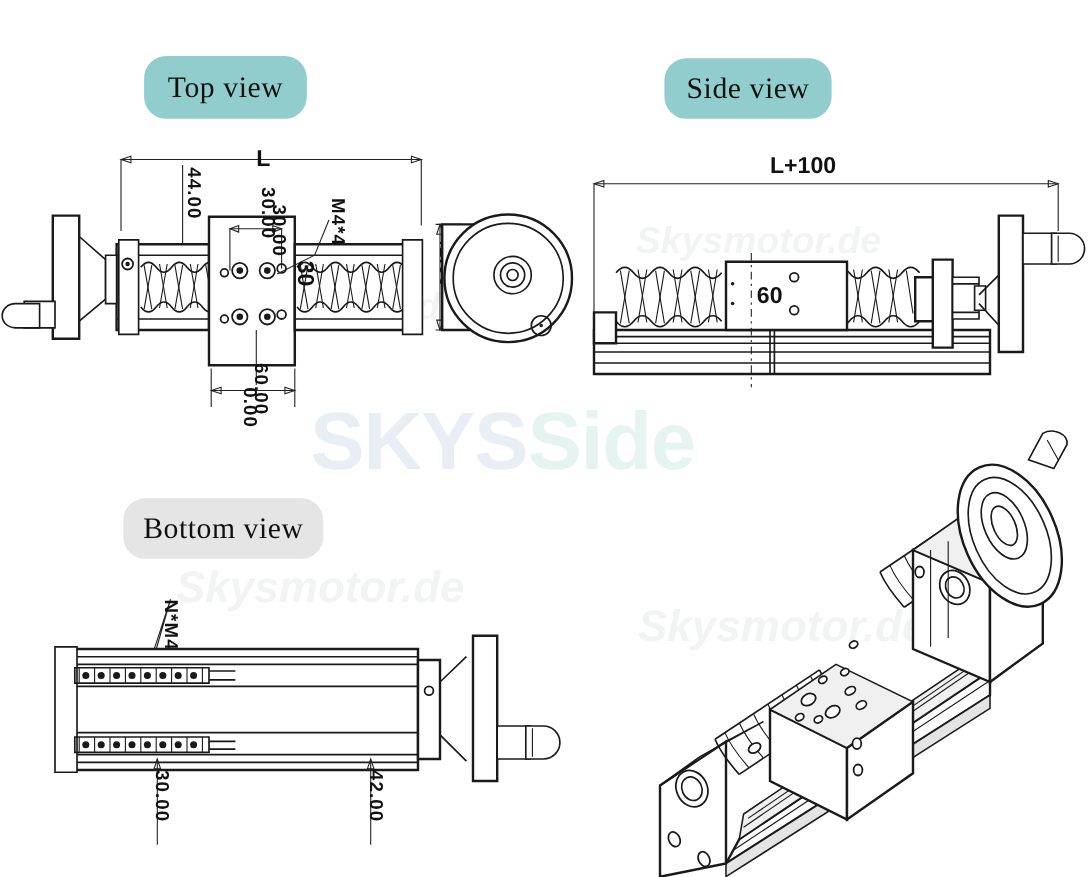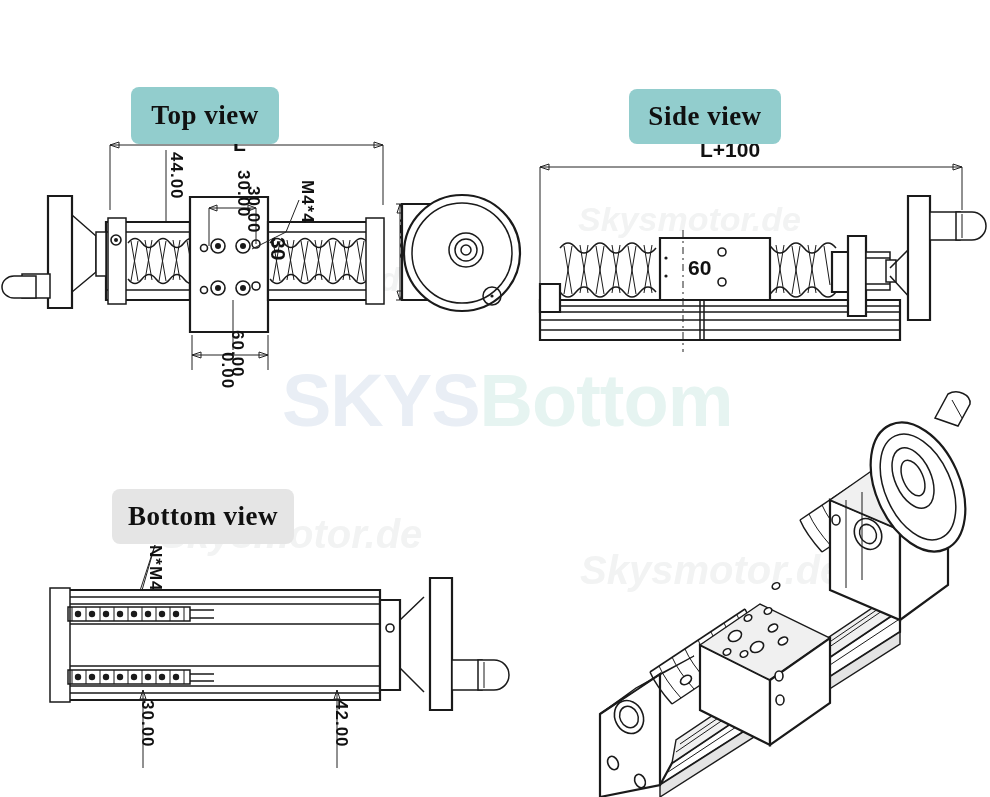--- a/index.html
+++ b/index.html
@@ -2,24 +2,24 @@
 <html><head>
 <meta charset="utf-8">
 <style>
   html,body{margin:0;padding:0;background:#ffffff;}
   body{width:990px;height:797px;position:relative;overflow:hidden;
        font-family:"Liberation Sans",sans-serif;}
   .stage{position:absolute;inset:0;}
 
   
   .badge{position:absolute;display:flex;align-items:center;justify-content:center;
-         border-radius:8px;color:#101010;font-family:"Liberation Serif",serif;
-         font-weight:700;letter-spacing:.5px;margin-top:36px;}
+         border-radius:20px;color:#101010;font-family:"Liberation Serif",serif;
+         font-weight:400;letter-spacing:.5px;}
   #badge-top    {left:131px;top:51px;width:148px;height:57px;font-size:27px;}
-  #badge-side   {left:629px;top:53px;width:152px;height:55px;font-size:27px;}
+  #badge-side   {left:604px;top:53px;width:152px;height:55px;font-size:27px;}
   #badge-bottom {left:112px;top:453px;width:182px;height:55px;font-size:27px;}
 
   
   .wm-main{position:absolute;left:282px;top:358px;font-size:74px;font-weight:700;
            letter-spacing:-1px;user-select:none;white-space:nowrap;}
   .wm-main .a{color:#e9eef5;}
   .wm-main .b{color:#e6f4f1;}
   .wm-sub{position:absolute;font-size:40px;font-weight:700;color:#f2f3f3;
           letter-spacing:0px;user-select:none;white-space:nowrap;font-style:italic;}
   #wm-s1{left:196px;top:260px;font-size:34px;}
@@ -43,21 +43,21 @@
         font-weight:700;}
   .shade{fill:#f0f0f0;stroke:#1a1a1a;stroke-width:1.4;}
   .shade2{fill:#e4e4e4;stroke:#1a1a1a;stroke-width:1.4;}
 </style>
 </head>
 <body style="background: rgb(255, 255, 255);">
 
 <div class="stage">
 
   <div class="wm-main">
-    <span class="a" style="color: rgb(233, 238, 245);">SKYS</span><span class="b" style="color: rgb(230, 244, 241);">Bottom</span>
+    <span class="a" style="color: rgb(233, 238, 245);">SKYS</span><span class="b" style="color: rgb(230, 244, 241);">Side</span>
   </div>
   <div class="wm-sub" id="wm-s1" style="color: rgb(242, 243, 243);">Skysmotor.de</div>
   <div class="wm-sub" id="wm-s2" style="color: rgb(242, 243, 243);">Skysmotor.de</div>
   <div class="wm-sub" id="wm-s3" style="color: rgb(242, 243, 243);">Skysmotor.de</div>
   <div class="wm-sub" id="wm-s4" style="color: rgb(242, 243, 243);">Skysmotor.de</div>
 
   <svg viewBox="0 0 990 797">
 
     <g>
 

